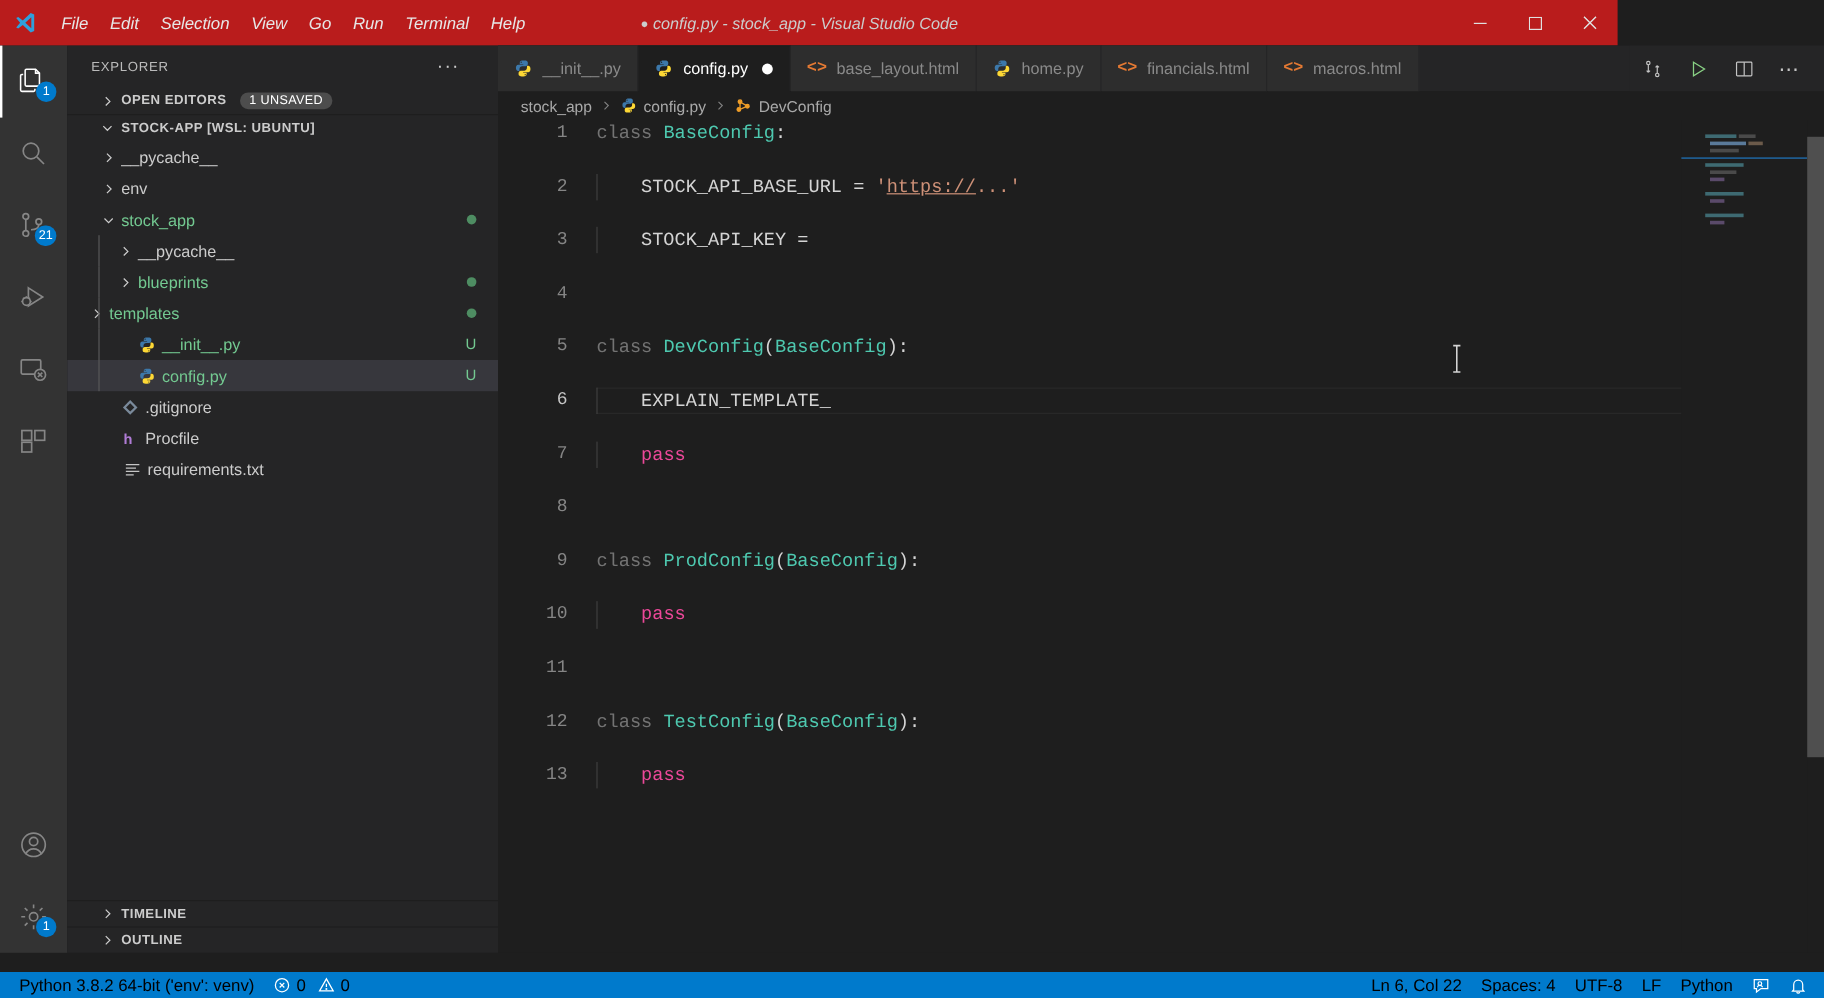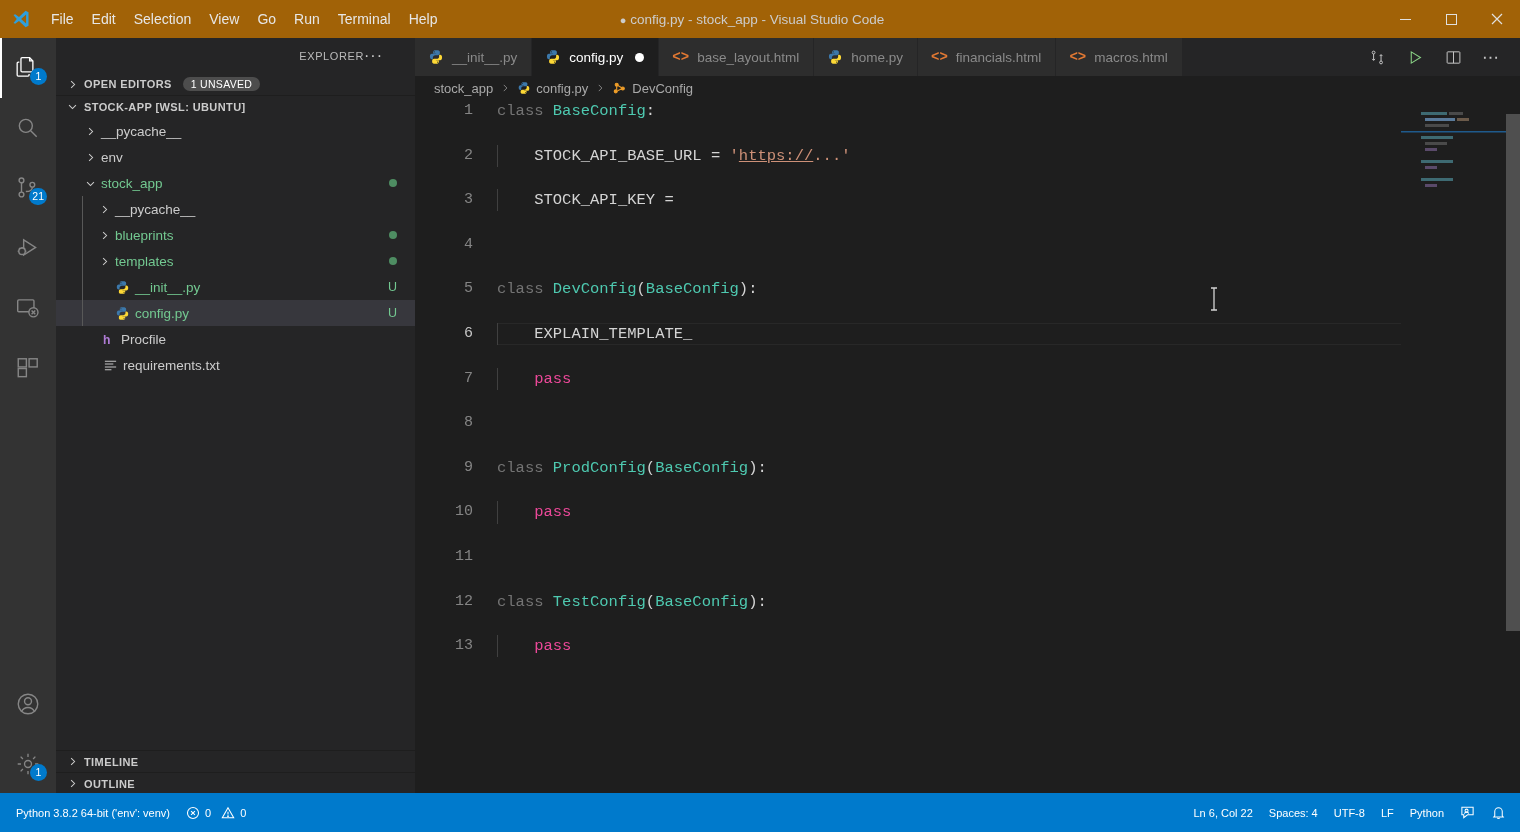--- a/index.html
+++ b/index.html
@@ -7,23 +7,23 @@
     width: 1520px; height: 832px;
     background: #1e1e1e;
     font-family: "Liberation Sans", sans-serif;
     overflow: hidden;
     -webkit-font-smoothing: antialiased;
   }
   #app { position: relative; width: 1520px; height: 832px; }
 
   
   #titlebar {
-    position: absolute; top: 0; left: 0; width: 1520px; height: 38px;
-    background: #a16207; display: flex; align-items: center;
-    color: #cccccc; font-size: 13.5px;
+    position: absolute; top: 0; left: 0; width: 1348px; height: 38px;
+    background: #b91c1c; display: flex; align-items: center;
+    color: #cccccc; font-size: 13.5px; font-style: italic;
   }
   #vscode-logo { width: 42px; height: 38px; display:flex; align-items:center; justify-content:center; }
   .menu-item {
     padding: 0 9px; height: 38px; line-height: 38px; font-size: 14px;
     color: #e7e7e7; cursor: default; white-space: nowrap;
   }
   #title-center {
     position: absolute; left: 0; right: 16px; text-align: center;
     font-size: 13.5px; color: #cccccc; pointer-events: none;
   }
@@ -54,27 +54,27 @@
 
   
   #sidebar {
     position: absolute; top: 38px; left: 56px; width: 359px; height: 756px;
     background: #252526; color: #cccccc; font-size: 13px;
     display: flex; flex-direction: column;
   }
   #sidebar-title {
     height: 35px; display: flex; align-items: center; padding: 16px 20px;
     font-size: 11px; letter-spacing: .6px; color: #bbbbbb; text-transform: uppercase;
-    justify-content: flex-end;
+    justify-content: space-between;
   }
   #sidebar-title .dots { color:#cccccc; font-size:16px; letter-spacing:1px; padding-right:12px;}
   .section-header {
     height: 22px; display: flex; align-items: center; gap: 4px;
     font-size: 11px; font-weight: bold; letter-spacing: .4px; color: #cccccc;
-    padding-left: 8px; text-transform: uppercase; cursor: pointer;
+    padding-left: 25px; text-transform: uppercase; cursor: pointer;
     border-top: 1px solid #1e1e1e;
   }
   .chev { width: 16px; display:inline-flex; align-items:center; justify-content:center; color:#cccccc; }
   .unsaved-badge {
     background: #4d4d4d; color: #ffffff; font-size: 10.5px; font-weight: normal;
     border-radius: 11px; padding: 1px 8px; margin-left: 7px; letter-spacing:.3px;
   }
   #tree { flex: 1; overflow: hidden; padding-top: 1px; }
   .row {
     height: 26px; display: flex; align-items: center; font-size: 13.5px;
@@ -157,22 +157,22 @@
   }
   #overview-ruler {
     position:absolute; right:0; top:0; width:14px; height:694px; background:#1e1e1e;
   }
   #vscroll {
     position:absolute; right:0; top:14px; width:14px; height:517px; background:#4f4f4f;
   }
 
   
   #statusbar {
-    position: absolute; bottom: 0; left: 0; width: 1520px; height: 39px;
-    background: #007acc; color: #ffffff; font-size: 11px;
+    position: absolute; bottom: 0; left: 0; width: 1520px; height: 22px;
+    background: #007acc; color: #000000; font-size: 14px;
     display: flex; align-items: center;
   }
   .sb { display: flex; align-items: center; height: 26px; padding: 0 8px; gap: 5px; cursor: pointer; white-space: nowrap;}
   #sb-right { margin-left: auto; display: flex; }
   svg { display:block; }
 </style>
 </head>
 <body>
 
 <div id="app">
@@ -343,21 +343,21 @@
         <div class="row" style="padding-left: 40px;">
           <span class="indent-guide" style="left: 26px;"></span>
           <span class="twisty">
             <svg width="11" height="11" viewBox="0 0 16 16" fill="none" stroke="currentColor" stroke-width="1.5">
               <path d="M6 3l5 5-5 5"></path>
             </svg>
           </span>
           <span class="label green">blueprints</span>
           <span class="suffix"><span class="dot-green"></span></span>
         </div>
-        <div class="row" style="padding-left: 40px;">
+        <div class="row" style="padding-left: 16px;">
           <span class="indent-guide" style="left: 26px;"></span>
           <span class="twisty">
             <svg width="11" height="11" viewBox="0 0 16 16" fill="none" stroke="currentColor" stroke-width="1.5">
               <path d="M6 3l5 5-5 5"></path>
             </svg>
           </span>
           <span class="label green">templates</span>
           <span class="suffix"><span class="dot-green"></span></span>
         </div>
         <div class="row" style="padding-left: 40px;">
@@ -376,20 +376,30 @@
           <span class="indent-guide" style="left: 26px;"></span>
           <span class="twisty"></span>
           <span class="ficon">
             <svg width="15" height="15" viewBox="0 0 24 24">
               <path fill="#3c78aa" d="M11.9 2c-2.4 0-4.2.6-4.2 2.6v2.1h4.4v.6H5.8C3.8 7.3 2.9 8.9 2.9 11.3s.9 4 2.9 4h1.5v-2.5c0-2 1.6-3.6 3.6-3.6h4c1.6 0 2.9-1.3 2.9-2.9V4.6C17.8 2.8 16 2 13.7 2h-1.8zm-2.4 1.3c.5 0 .8.4.8.9s-.4.9-.8.9-.8-.4-.8-.9.3-.9.8-.9z"></path>
               <path fill="#fdd835" d="M12.1 22c2.4 0 4.2-.6 4.2-2.6v-2.1h-4.4v-.6h6.3c2 0 2.9-1.6 2.9-4s-.9-4-2.9-4h-1.5v2.5c0 2-1.6 3.6-3.6 3.6h-4c-1.6 0-2.9 1.3-2.9 2.9v1.7c0 1.8 1.8 2.6 4.1 2.6h1.8zm2.4-1.3c-.5 0-.8-.4-.8-.9s.4-.9.8-.9.8.4.8.9-.3.9-.8.9z"></path>
             </svg>
           </span>
           <span class="label green">config.py</span>
           <span class="suffix green">U</span>
+        </div>
+        <div class="row" style="padding-left: 26px;">
+          <span class="twisty"></span>
+          <span class="ficon">
+            <svg width="15" height="15" viewBox="0 0 16 16">
+              <path fill="#8a9cb0" d="M8 1.5 14.5 8 8 14.5 1.5 8z" opacity=".85"></path>
+              <path fill="#252526" d="M8 4.3 11.7 8 8 11.7 4.3 8z"></path>
+            </svg>
+          </span>
+          <span class="label gray">.gitignore</span>
         </div>
         <div class="row" style="padding-left: 26px;">
           <span class="twisty"></span>
           <span class="ficon">
             <svg width="15" height="15" viewBox="0 0 16 16">
               <text x="2" y="13" fill="#b07cd6" font-family="Liberation Sans" font-size="13" font-weight="bold">h</text>
             </svg>
           </span>
           <span class="label gray">Procfile</span>
         </div>

